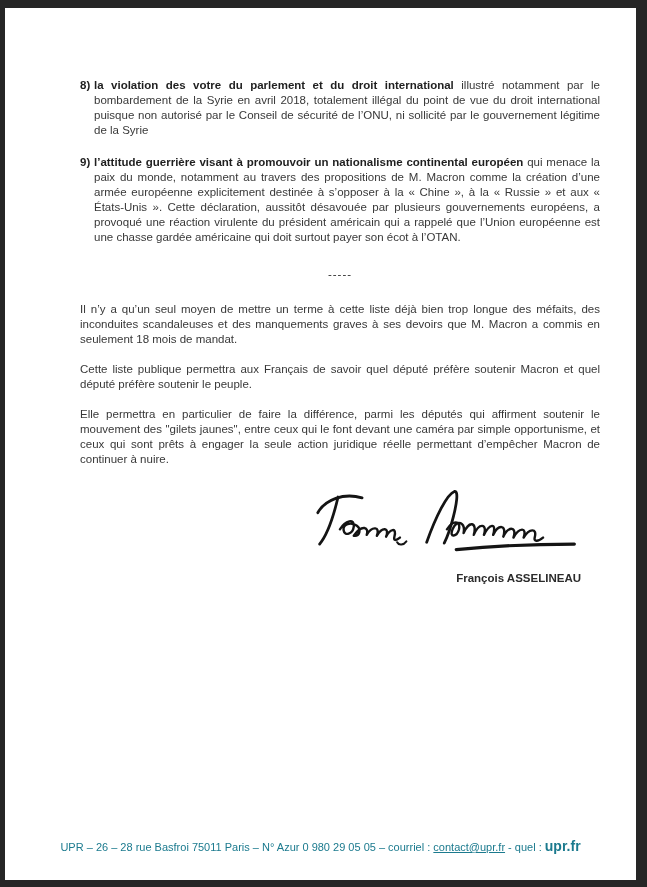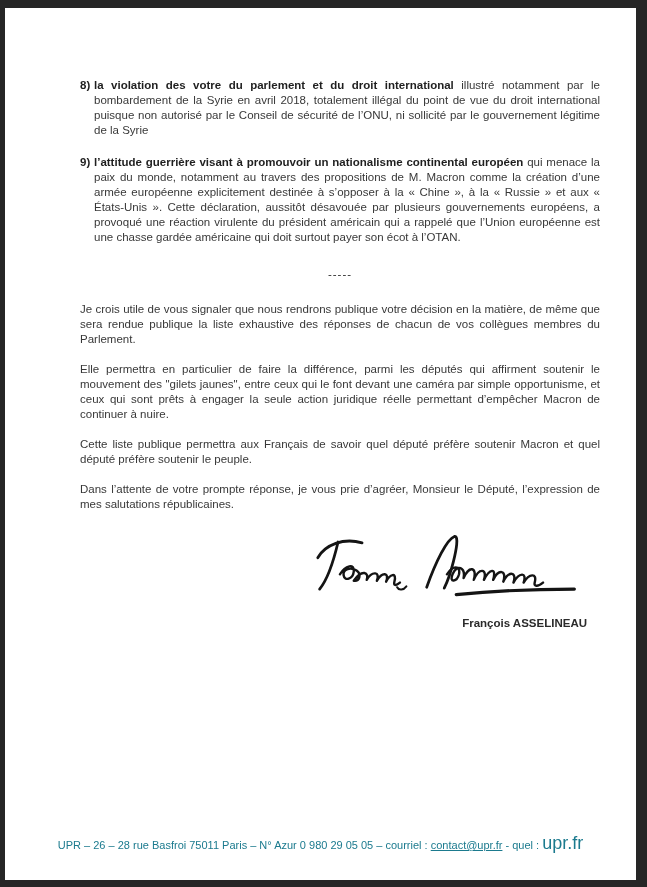--- a/index.html
+++ b/index.html
@@ -56,38 +56,38 @@
   .sig-block svg{
     width:290px;
     height:72px;
     margin-right:6px;
   }
   .sig-name{
     font-size:11.5px;
     font-weight:600;
     color:#2b2b2b;
     margin-top:10px;
-    margin-right:11px;
+    margin-right:17px;
   }
   .footer{
     position:absolute;
     left:0; right:0;
     bottom:26px;
     text-align:center;
     font-size:11px;
     color:#1b7a8e;
   }
   .footer a{
     color:#1b7a8e;
     text-decoration:underline;
     text-align:right;
   }
   .footer .site-bold{
-    font-weight:normal;
-    font-size:18px;
+    font-weight:bold;
+    font-size:14px;
   }
 </style>
 </head>
 <body>
 
 <div class="page">
 
   <div class="body-text">
 
     <div class="list-item">
@@ -95,24 +95,23 @@
       <p><b>la violation des votre du parlement et du droit international</b><span> illustré notamment par le bombardement de la Syrie en avril 2018, totalement illégal du point de vue du droit international puisque non autorisé par le Conseil de sécurité de l’ONU, ni sollicité par le gouvernement légitime de la Syrie</span></p>
     </div>
 
     <div class="list-item">
       <span class="num">9)</span>
       <p><b>l’attitude guerrière visant à promouvoir un nationalisme continental européen</b><span> qui menace la paix du monde, notamment au travers des propositions de M. Macron comme la création d’une armée européenne explicitement destinée à s’opposer à la « Chine », à la « Russie » et aux « États-Unis ». Cette déclaration, aussitôt désavouée par plusieurs gouvernements européens, a provoqué une réaction virulente du président américain qui a rappelé que l’Union européenne est une chasse gardée américaine qui doit surtout payer son écot à l’OTAN.</span></p>
     </div>
 
     <div class="separator">-----</div>
 
-    <p class="para">Je crois utile de vous signaler que nous rendrons publique votre décision en la matière, de même que sera rendue publique la liste exhaustive des réponses de chacun de vos collègues membres du Parlement.</p>
+    <p class="para">Il n’y a qu’un seul moyen de mettre un terme à cette liste déjà bien trop longue des méfaits, des inconduites scandaleuses et des manquements graves à ses devoirs que M. Macron a commis en seulement 18 mois de mandat.</p>
+    <p class="para">Cette liste publique permettra aux Français de savoir quel député préfère soutenir Macron et quel député préfère soutenir le peuple.</p>
     <p class="para">Elle permettra en particulier de faire la différence, parmi les députés qui affirment soutenir le mouvement des "gilets jaunes", entre ceux qui le font devant une caméra par simple opportunisme, et ceux qui sont prêts à engager la seule action juridique réelle permettant d’empêcher Macron de continuer à nuire.</p>
-    <p class="para">Cette liste publique permettra aux Français de savoir quel député préfère soutenir Macron et quel député préfère soutenir le peuple.</p>
-    <p class="para">Dans l’attente de votre prompte réponse, je vous prie d’agréer, Monsieur le Député, l’expression de mes salutations républicaines.</p>
 
     <div class="sig-block">
       <svg viewBox="0 0 300 78" fill="none" stroke="#141414" stroke-linecap="round" stroke-linejoin="round" xmlns="http://www.w3.org/2000/svg">
 
         <path d="M10 30 C18 16 38 8 58 14" stroke-width="3"></path>
         <path d="M32 13 C28 30 22 52 12 64" stroke-width="3"></path>
         <path d="M34 48 C40 38 50 36 49 45 C48 53 39 56 38 49 C37 42 46 40 52 44 C58 48 55 56 49 55 C58 42 66 46 63 54 C69 44 78 45 74 55 C80 45 88 46 84 56 C88 48 96 45 93 56 C92 60 94 61 99 57" stroke-width="2.6"></path>
         <path d="M96 62 C98 66 103 65 106 61" stroke-width="2.2"></path>
 
         <path d="M128 62 C138 34 150 10 158 7 C163 6 160 22 157 34 C154 46 150 57 147 63" stroke-width="3"></path>

